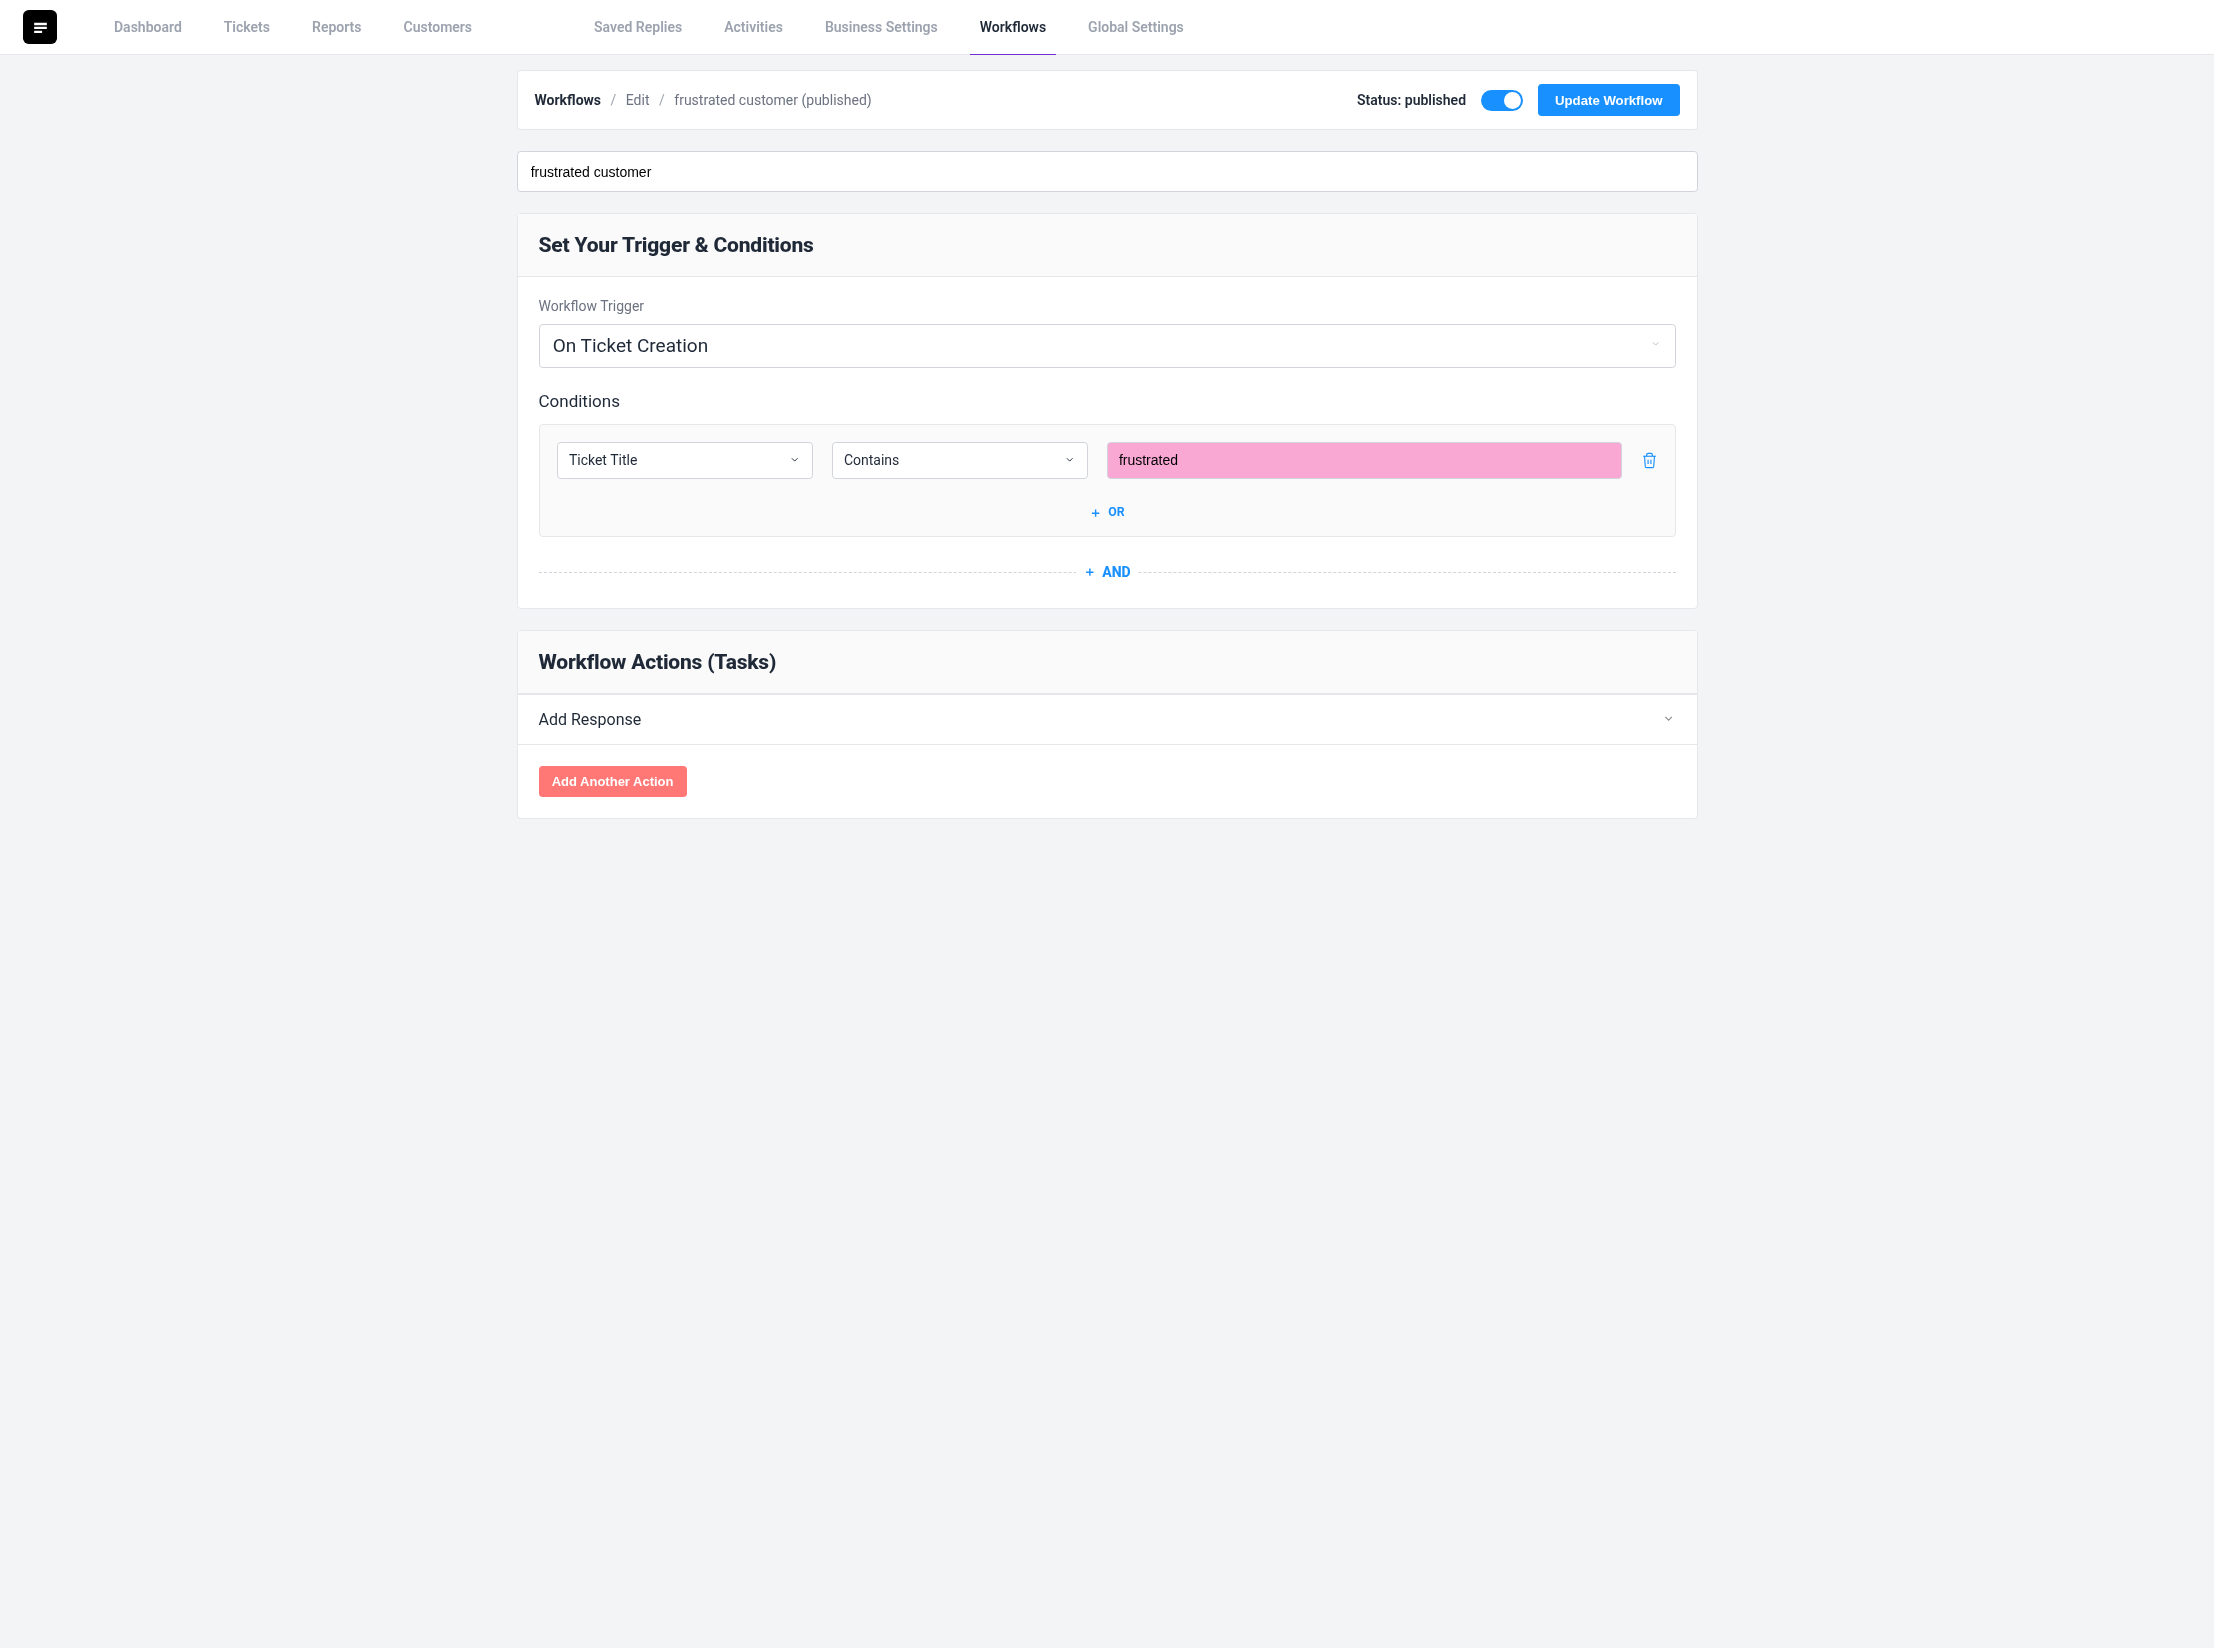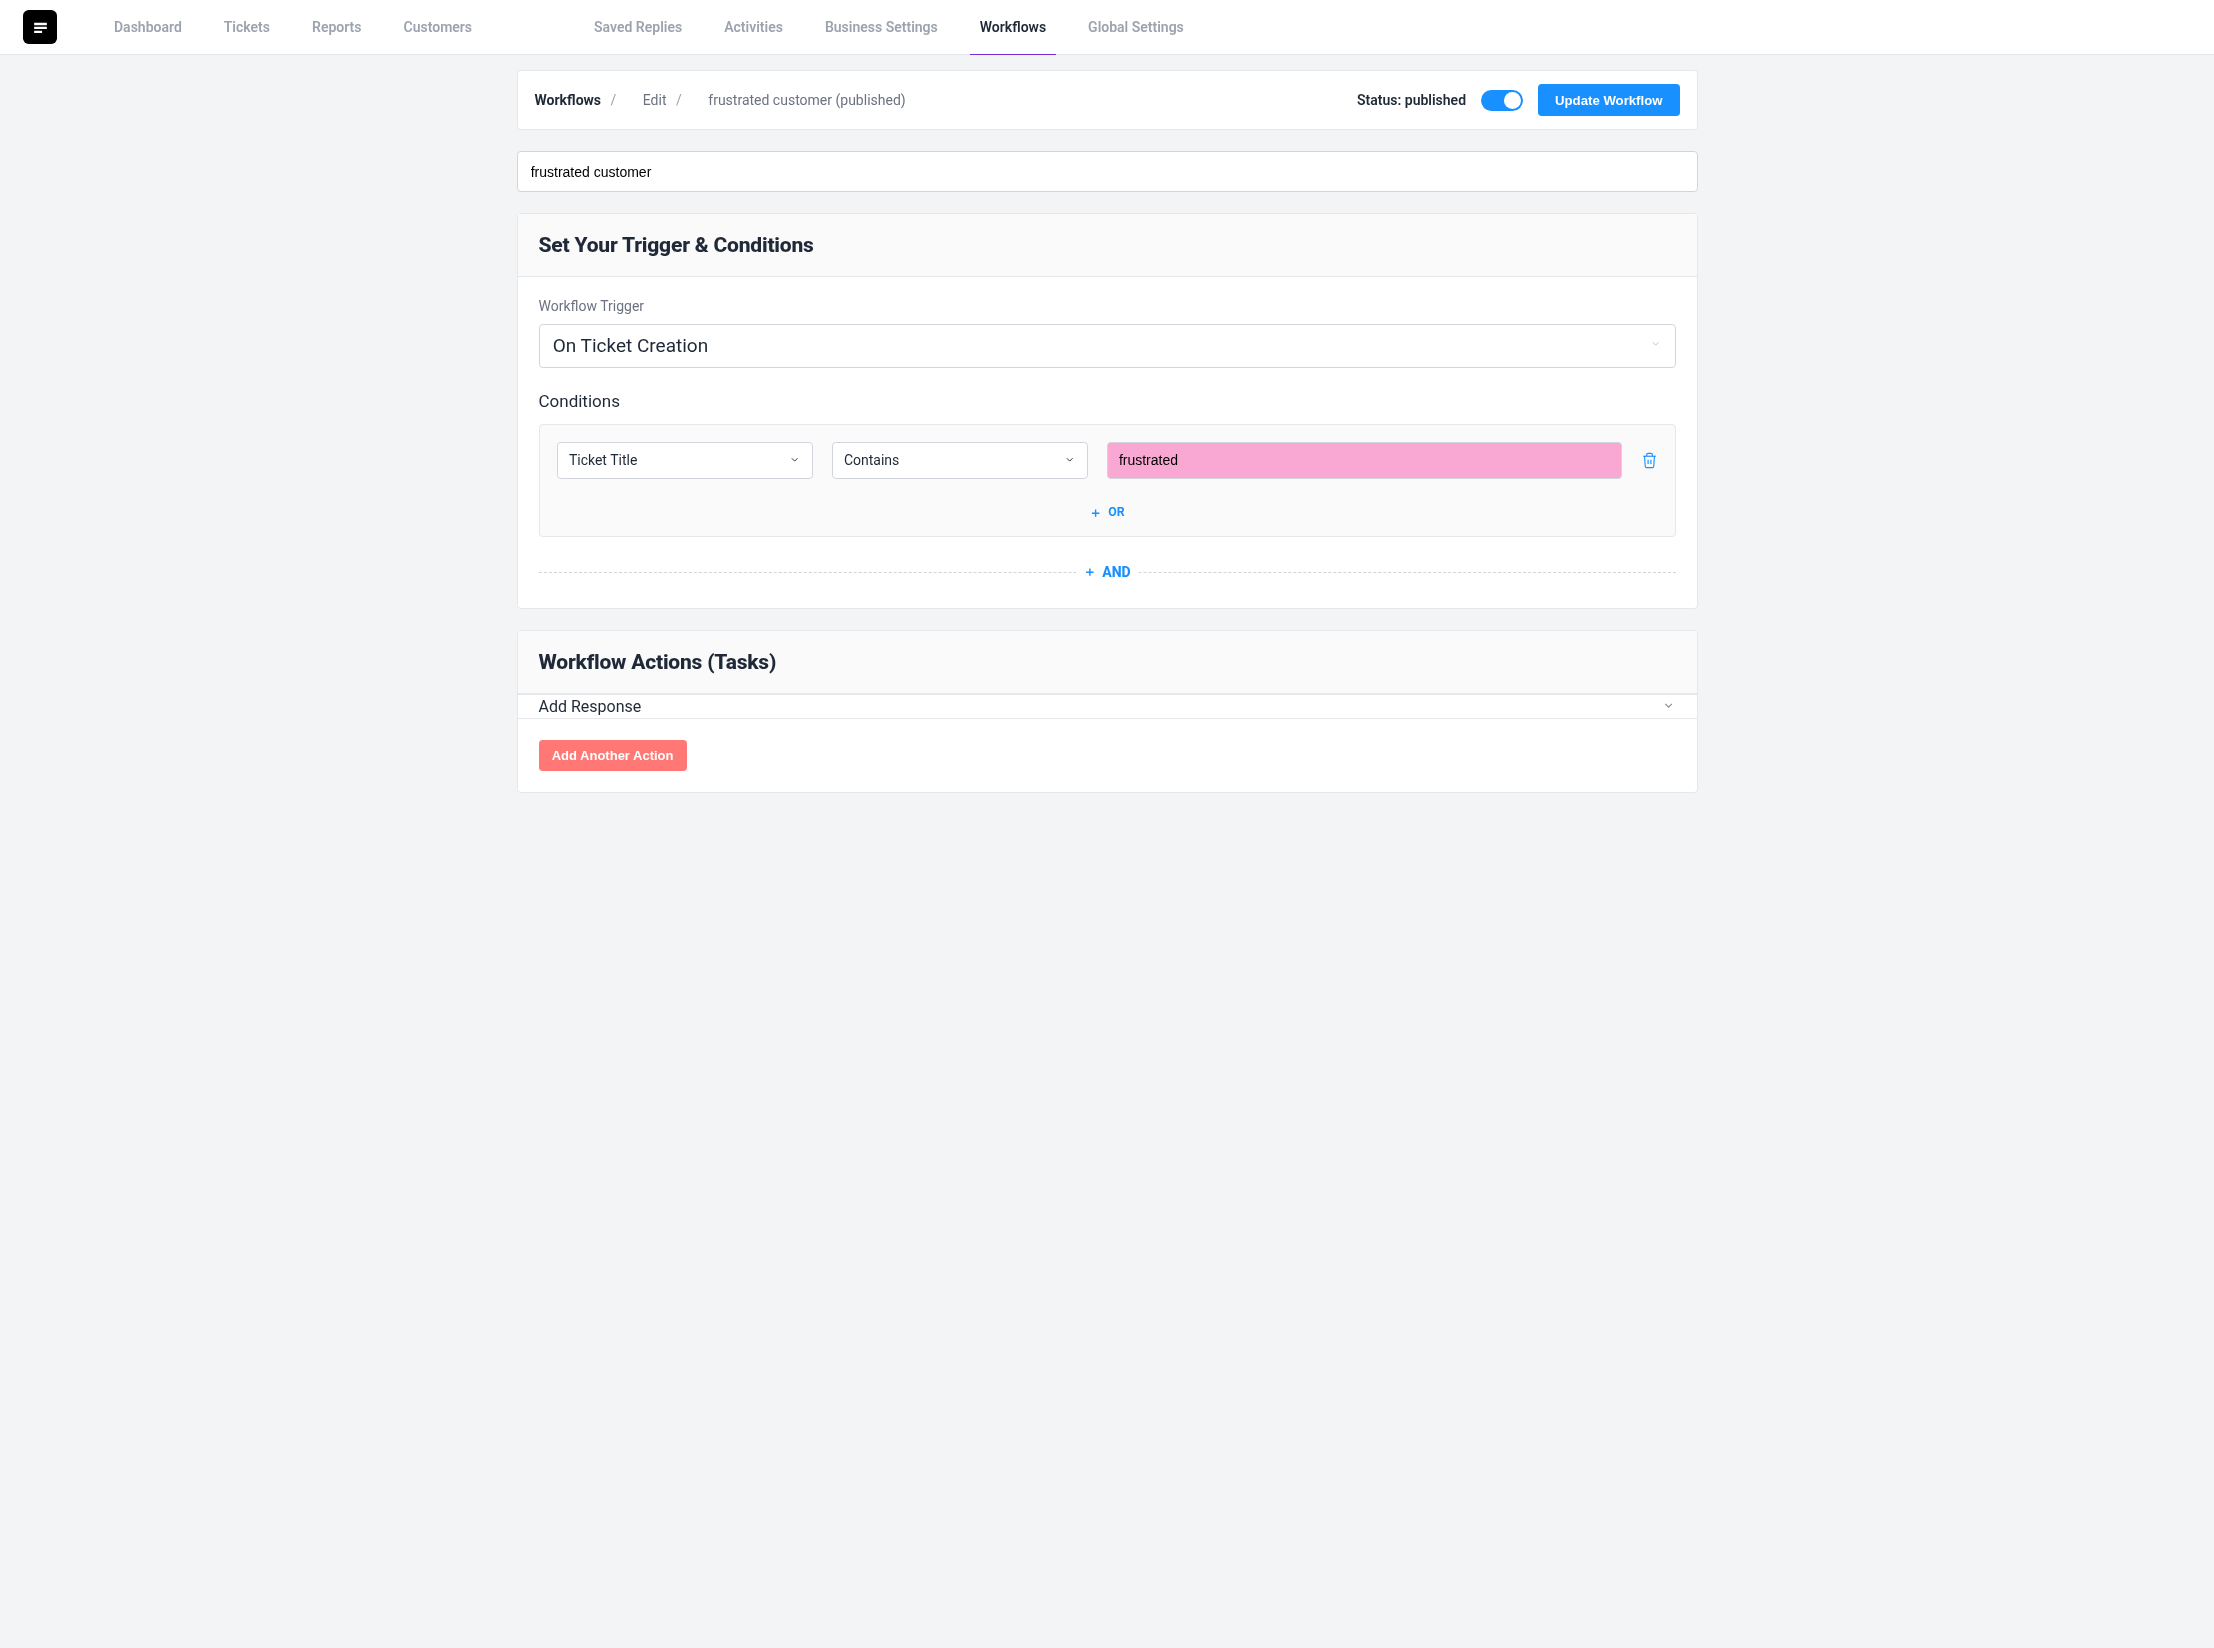--- a/index.html
+++ b/index.html
@@ -79,21 +79,21 @@
     align-items: center;
     justify-content: space-between;
     margin-bottom: 21px;
   }
   .breadcrumb {
     display: flex; align-items: center; gap: 9.5px;
     font-size: 14px;
   }
   .breadcrumb .root { font-weight: 700; color: var(--text-dark); }
   .breadcrumb .sep { color: var(--text-light); }
-  .breadcrumb .crumb { color: var(--text-gray); margin-left: 17px; }
+  .breadcrumb .crumb { color: var(--text-gray); }
   .header-actions {
     display: flex; align-items: center; gap: 15px;
   }
   .status-label { font-size: 14px; font-weight: 600; color: var(--text-dark); }
   .toggle {
     width: 42px; height: 21px; border-radius: 10.4px;
     background: var(--primary);
     position: relative;
     cursor: pointer;
   }
@@ -253,21 +253,21 @@
     color: var(--primary);
     font-weight: 800;
     font-size: 14px;
     cursor: pointer;
   }
 
   
   .acc-row {
     border-top: 0.9px solid var(--border-light);
     border-bottom: 0.9px solid var(--border-light);
-    padding: 2px 21px;
+    padding: 15px 21px;
     display: flex; align-items: flex-end; justify-content: space-between;
     font-size: 16px;
     color: var(--text-dark);
     cursor: pointer;
   }
 
   .action-footer {
     padding: 21px;
   }
 </style>

